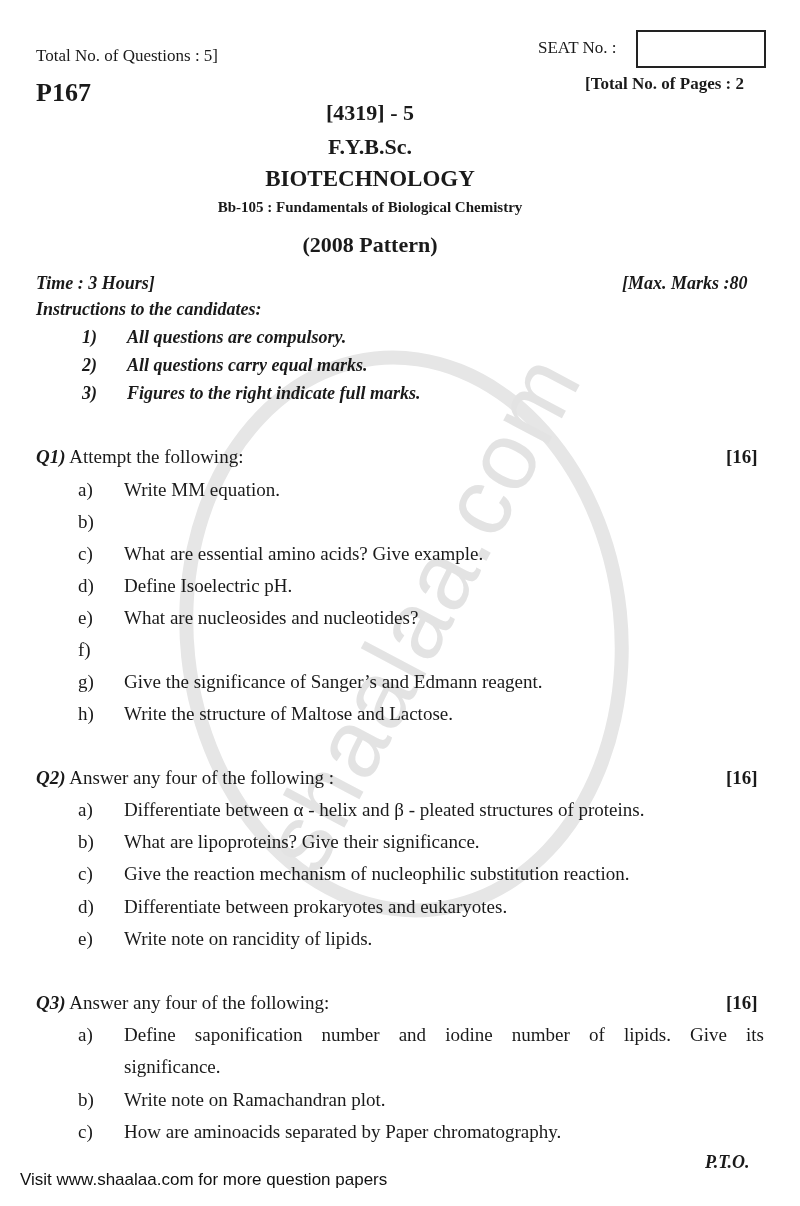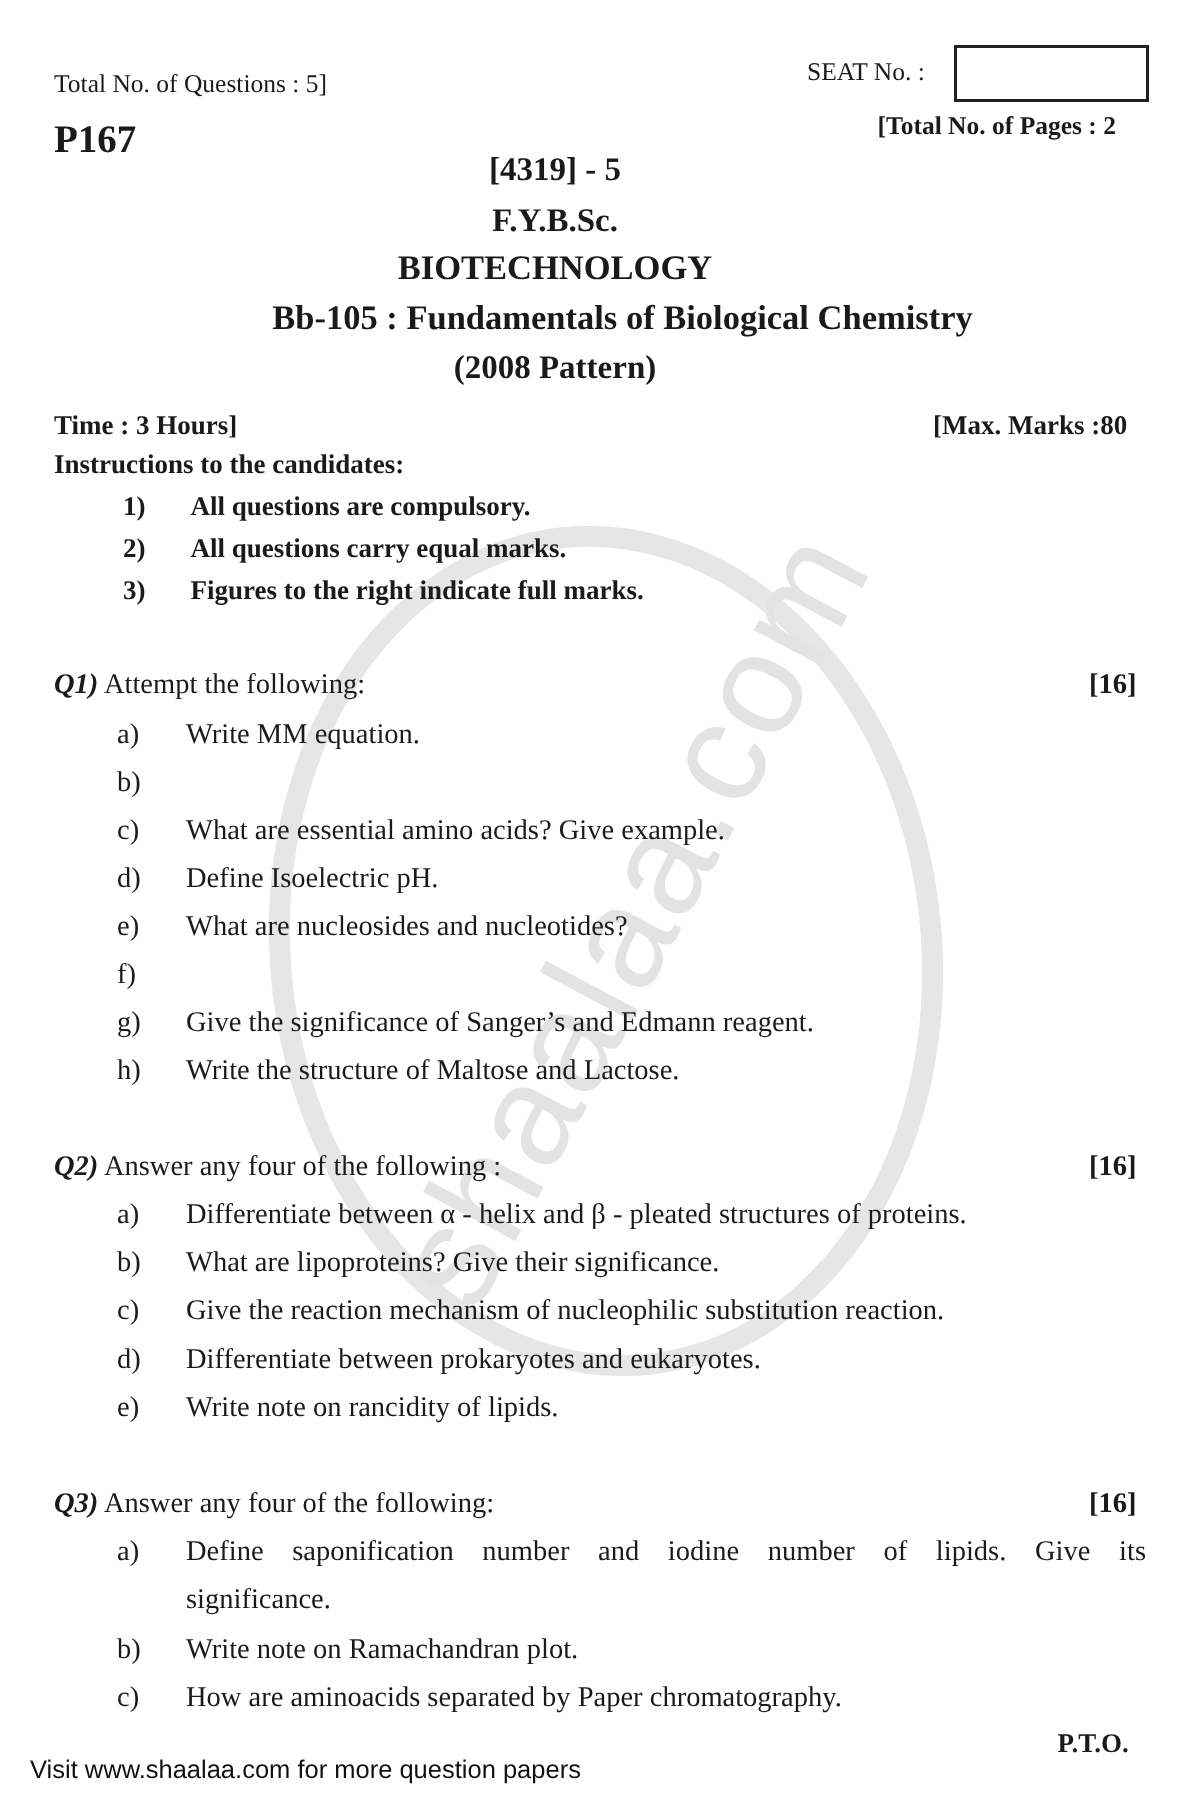--- a/index.html
+++ b/index.html
@@ -3,21 +3,21 @@
 <meta charset="utf-8">
 <style>
   html, body { margin: 0; padding: 0; background: #ffffff; }
   body {
     width: 800px; height: 1206px; position: relative; overflow: hidden;
     font-family: "Liberation Serif", "DejaVu Serif", serif; color: #1a1a1a;
   }
   .abs { position: absolute; }
   .hdr-small { font-size: 17px; }
   .bold { font-weight: bold; }
-  .italic { }
+  .italic { font-style: italic; }
   .center { left: 0; width: 740px; text-align: center; }
   .watermark-circle {
     position: absolute; left: 180px; top: 350px; width: 420px; height: 540px;
     border: 14px solid #e6e6e6; border-radius: 50%;
     transform: rotate(-6deg);
   }
   .watermark-text {
     position: absolute; left: 140px; top: 560px; width: 560px; text-align: center;
     font-family: "Liberation Sans", "DejaVu Sans", sans-serif; font-size: 96px;
     color: #e3e3e3; transform: rotate(-62deg); letter-spacing: 2px;
@@ -44,21 +44,21 @@
 
 <div class="abs hdr-small" style="left:36px; top:22px;margin-top:24px;">Total No. of Questions : 5]</div>
 <div class="abs bold" style="left:36px; top:54px; font-size:26px;margin-top:24px;">P167</div>
 <div class="abs hdr-small" style="left:538px; top:38px;">SEAT No. :</div>
 <div class="seat-box"></div>
 <div class="abs hdr-small bold" style="left:585px; top:74px;">[Total No. of Pages : 2</div>
 
 <div class="abs center bold" style="top:100px; font-size:22px;">[4319] - 5</div>
 <div class="abs center bold" style="top:134px; font-size:22px;">F.Y.B.Sc.</div>
 <div class="abs center bold" style="top:166px; font-size:23px;">BIOTECHNOLOGY</div>
-<div class="abs center bold" style="top:199px; font-size:23px;margin-left:45px;">Bb-105 : Fundamentals of Biological Chemistry</div>
+<div class="abs center bold" style="top:199px; font-size:15px;">Bb-105 : Fundamentals of Biological Chemistry</div>
 <div class="abs center bold" style="top:232px; font-size:22px;">(2008 Pattern)</div>
 
 <div class="abs italic bold" style="left:36px; top:273px; font-size:18px;">Time : 3 Hours]</div>
 <div class="abs italic bold" style="left:622px; top:273px; font-size:18px;">[Max. Marks :80</div>
 <div class="abs italic bold" style="left:36px; top:299px; font-size:18px;">Instructions to the candidates:</div>
 
 <div class="abs italic bold" style="left:82px; top:327px; font-size:18px;">1)</div>
 <div class="abs italic bold" style="left:127px; top:327px; font-size:18px;">All questions are compulsory.</div>
 <div class="abs italic bold" style="left:82px; top:355px; font-size:18px;">2)</div>
 <div class="abs italic bold" style="left:127px; top:355px; font-size:18px;">All questions carry equal marks.</div>

